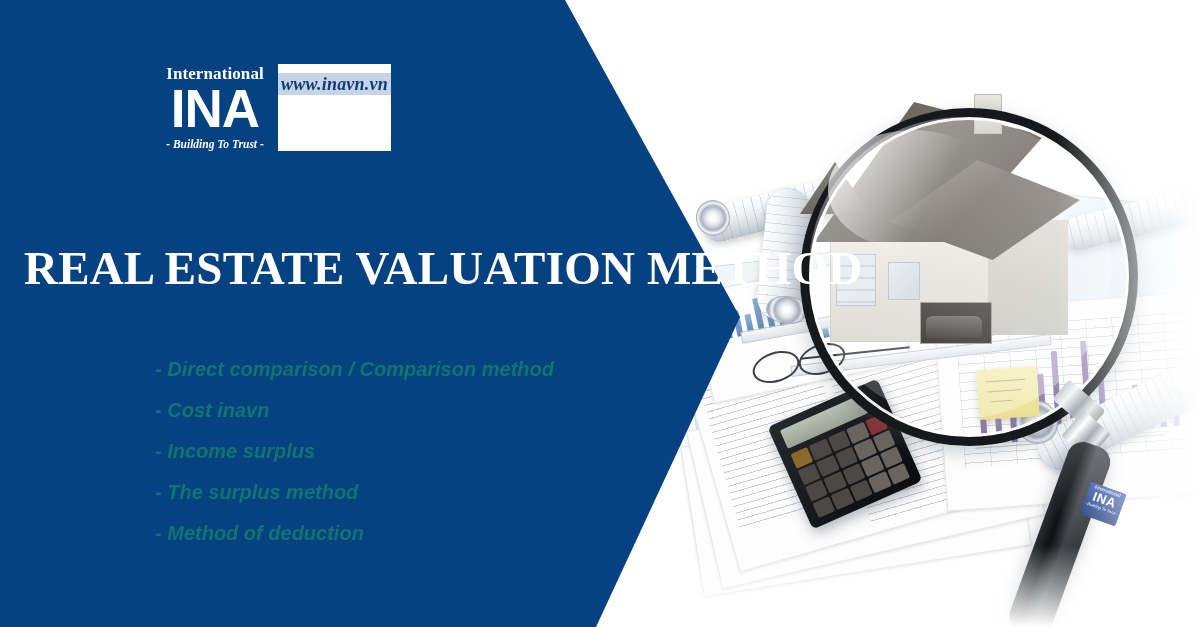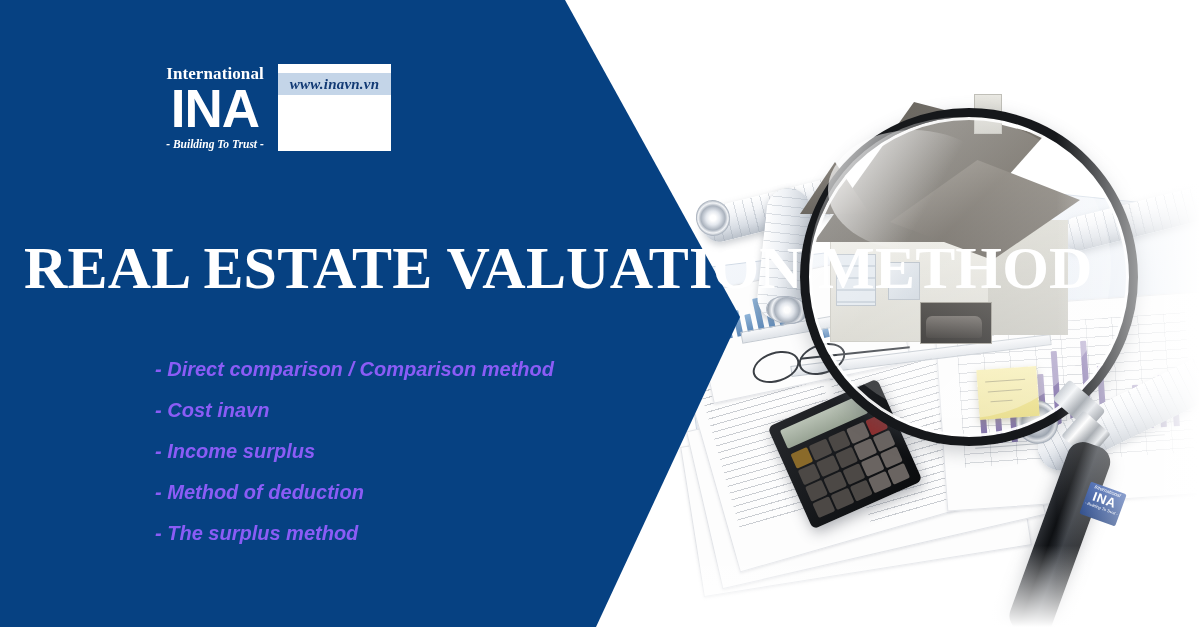--- a/index.html
+++ b/index.html
@@ -308,55 +308,55 @@
     line-height: 21px;
     color: #123a74;
     text-align: center;
     letter-spacing: .3px;
   }
   .logo-url {
     background: #c4d5e8;
     font-family: "Liberation Serif", serif;
     font-weight: bold;
     font-style: italic;
-    font-size: 15px;
+    font-size: 18px;
     line-height: 22px;
     color: #123a74;
     text-align: center;
     letter-spacing: .2px;
   }
 
   
   .headline {
     position: absolute;
     left: 24px;
     top: 243px;
     font-family: "Liberation Serif", serif;
     font-weight: bold;
-    font-size: 60px;
+    font-size: 47px;
     line-height: 50px;
     color: #ffffff;
     letter-spacing: .2px;
     white-space: nowrap;
   }
   .method-list {
     position: absolute;
     left: 155px;
     top: 358px;
     margin: 0;
     padding: 0;
     list-style: none;
   }
   .method-list li {
     font-family: "Liberation Sans", sans-serif;
     font-weight: bold;
     font-style: italic;
     font-size: 20px;
     line-height: 22px;
-    color: #8b5cf6;
+    color: #0f766e;
     margin-bottom: 19px;
     white-space: nowrap;
   }
 </style>
 </head>
 <body>
 
 <div class="banner">
 
   <div class="photo-scene">
@@ -506,17 +506,17 @@
       <div class="logo-url">www.inavn.vn</div>
     </div>
   </div>
 
   <div class="headline">REAL ESTATE VALUATION METHOD</div>
 
   <ul class="method-list">
     <li>- Direct comparison / Comparison method</li>
     <li>- Cost inavn</li>
     <li>- Income surplus</li>
+    <li>- The surplus method</li>
     <li>- Method of deduction</li>
-    <li>- The surplus method</li>
   </ul>
 
 </div>
 
 </body></html>

